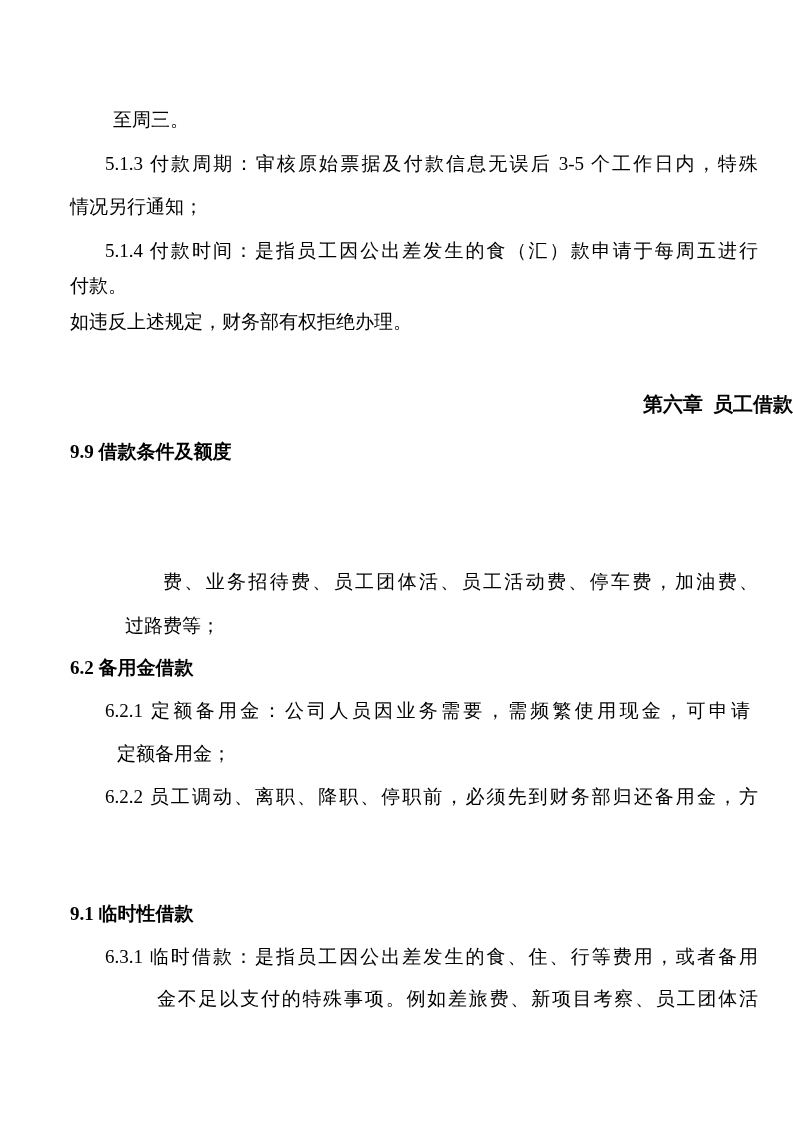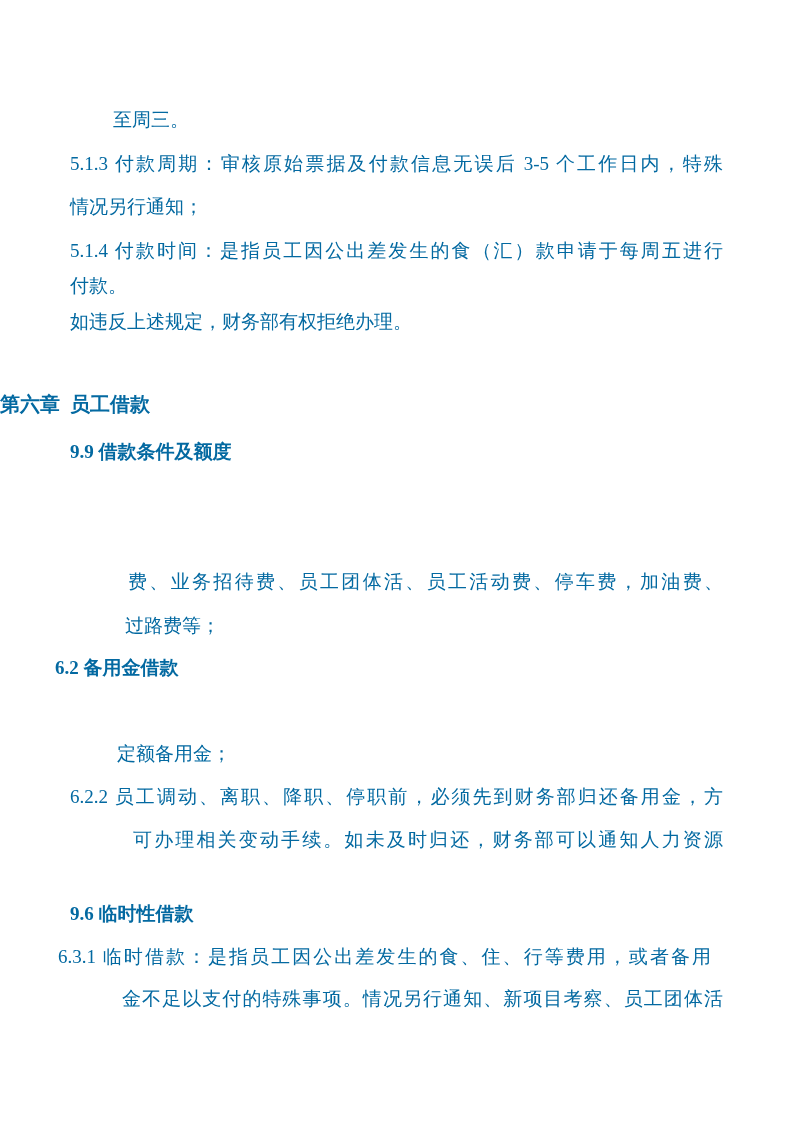--- a/index.html
+++ b/index.html
@@ -10,32 +10,33 @@
     background:#ffffff;
     color:#000000;
     font-family:"Liberation Serif","DejaVu Serif",serif;
     overflow:hidden;
   }
   .ln{
     position:absolute;
     font-size:19px;
     line-height:27px;
     white-space:nowrap;
-    color:#0369a1;
+    color:#000000;
   }
   
   .j{
     white-space:normal;
     text-align:justify;
     text-align-last:justify;
+    margin-left:35px;
   }
   .b{font-weight:bold;}
   .ctr{
     left:0;width:793px;
-    text-align:left;
+    text-align:right;
     font-size:20px;
     white-space:normal;
   }
 </style>
 </head>
 <body>
 
 <div class="page">
 
   <div class="ln" style="top:106px;left:113px">至周三。</div>
@@ -53,29 +54,29 @@
   <div class="ln b ctr" style="top:391px">第六章&nbsp; 员工借款</div>
 
   <div class="ln b" style="top:438px;left:70px">9.9 借款条件及额度</div>
 
 
 
   <div class="ln j" style="top:568px;left:128px;width:595px">费、业务招待费、员工团体活、员工活动费、停车费，加油费、</div>
 
   <div class="ln" style="top:612px;left:125px">过路费等；</div>
 
-  <div class="ln b" style="top:654px;left:55px">6.2 备用金借款</div>
+  <div class="ln b" style="top:654px;left:70px">6.2 备用金借款</div>
 
+  <div class="ln j" style="top:697px;left:70px;width:645px">6.2.1 定额备用金：公司人员因业务需要，需频繁使用现金，可申请</div>
 
   <div class="ln" style="top:740px;left:117px">定额备用金；</div>
 
   <div class="ln j" style="top:783px;left:70px;width:653px">6.2.2 员工调动、离职、降职、停职前，必须先到财务部归还备用金，方</div>
 
-  <div class="ln j" style="top:826px;left:133px;width:590px">可办理相关变动手续。如未及时归还，财务部可以通知人力资源</div>
 
 
-  <div class="ln b" style="top:900px;left:70px">9.6 临时性借款</div>
+  <div class="ln b" style="top:900px;left:70px">9.1 临时性借款</div>
 
-  <div class="ln j" style="top:943px;left:58px;width:653px">6.3.1 临时借款：是指员工因公出差发生的食、住、行等费用，或者备用</div>
+  <div class="ln j" style="top:943px;left:70px;width:653px">6.3.1 临时借款：是指员工因公出差发生的食、住、行等费用，或者备用</div>
 
-  <div class="ln j" style="top:985px;left:122px;width:601px">金不足以支付的特殊事项。情况另行通知、新项目考察、员工团体活</div>
+  <div class="ln j" style="top:985px;left:122px;width:601px">金不足以支付的特殊事项。例如差旅费、新项目考察、员工团体活</div>
 
 </div>
 
 </body></html>

